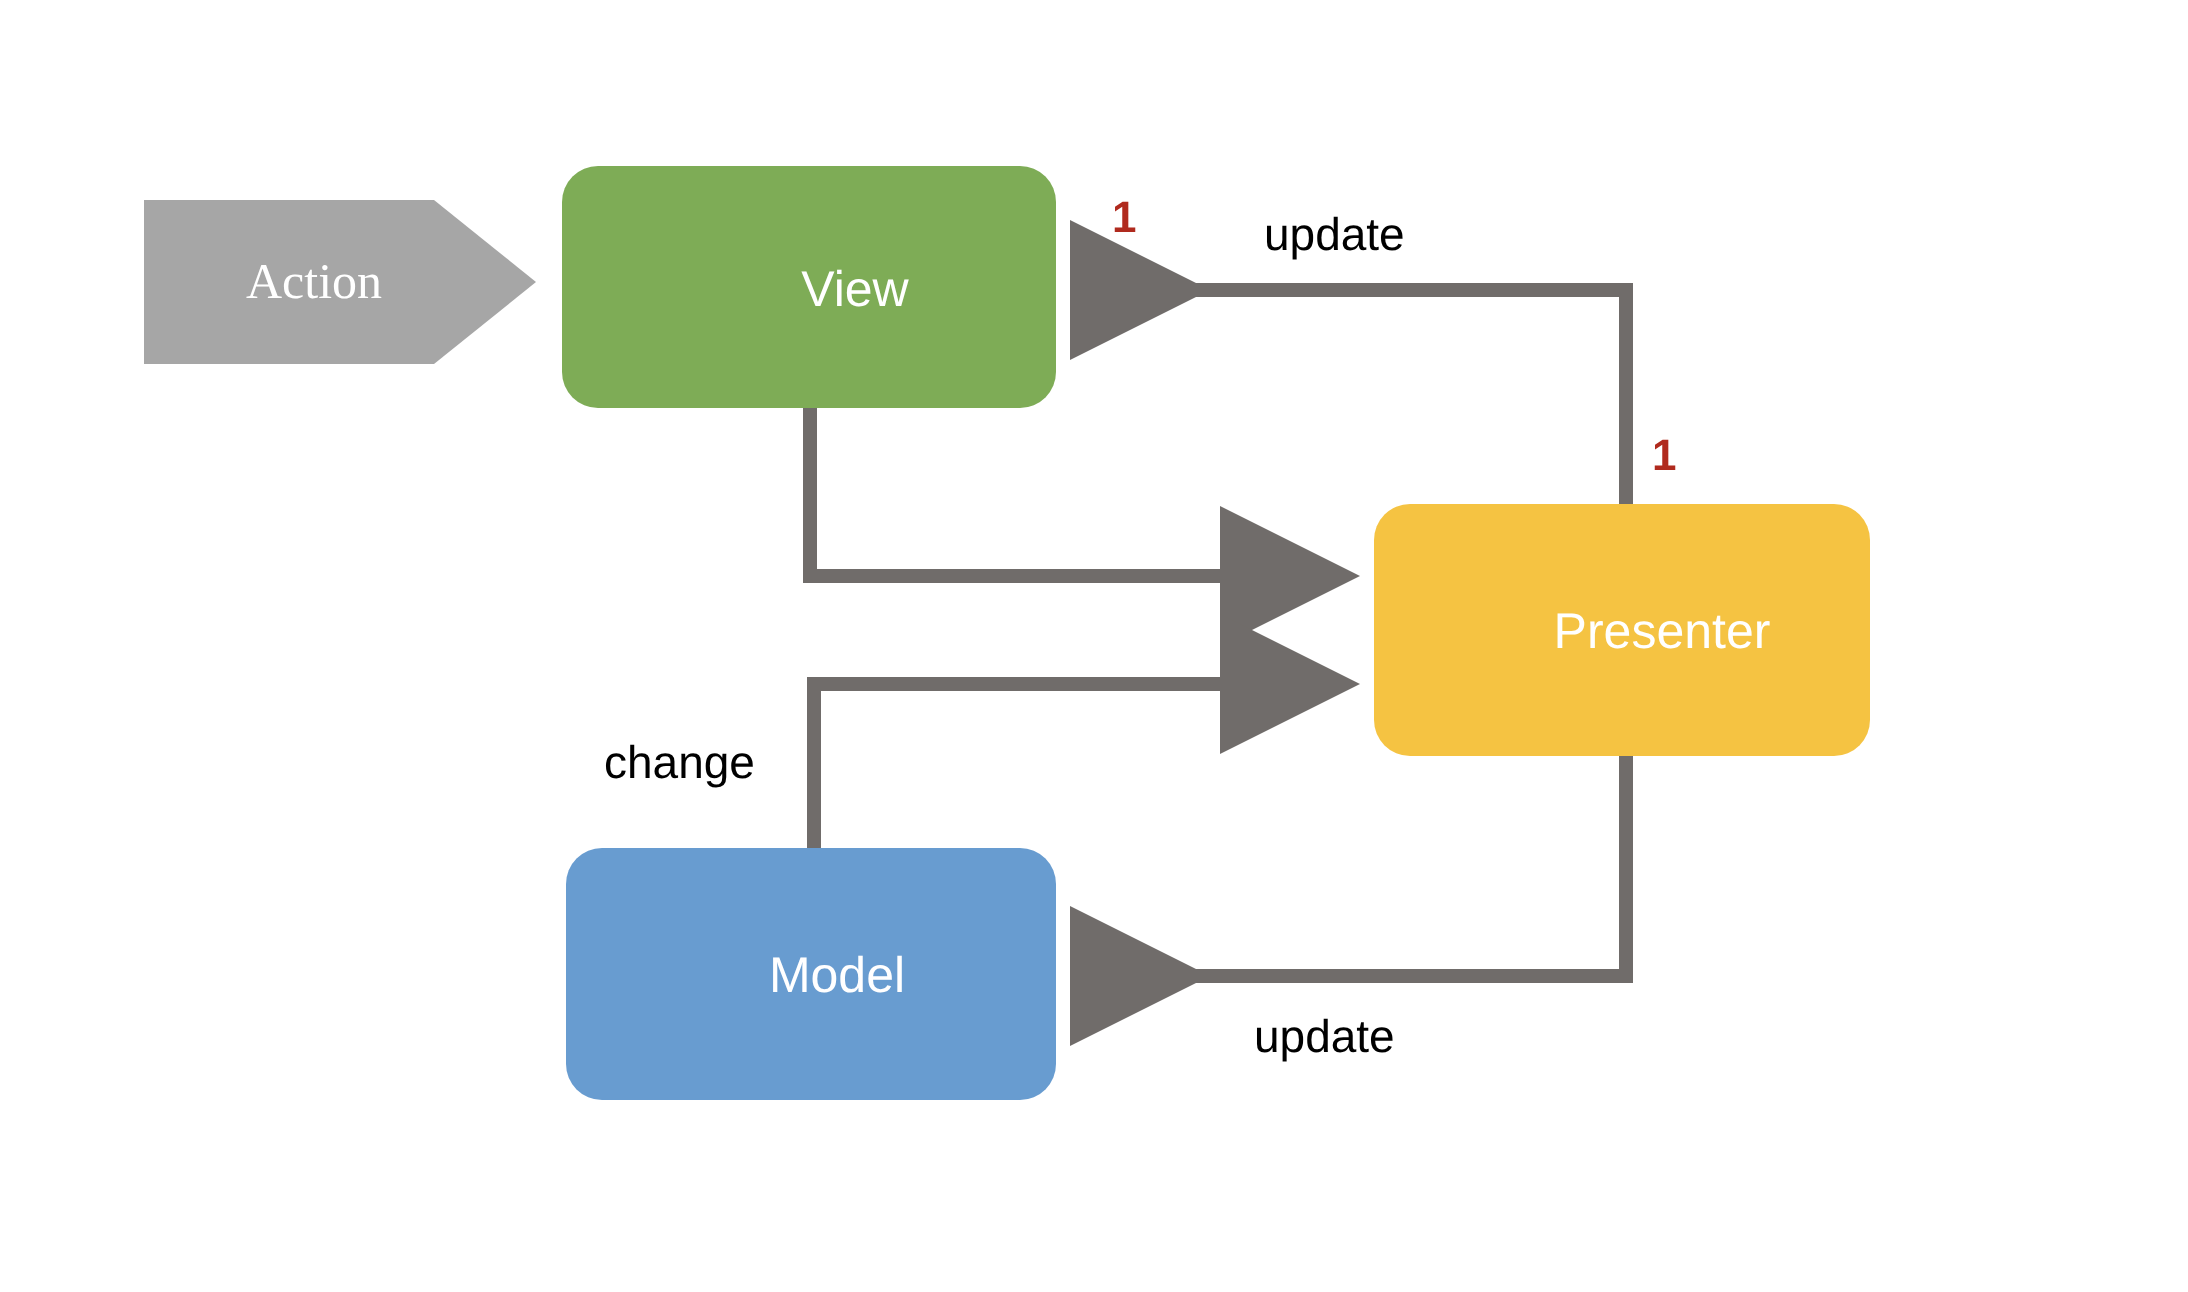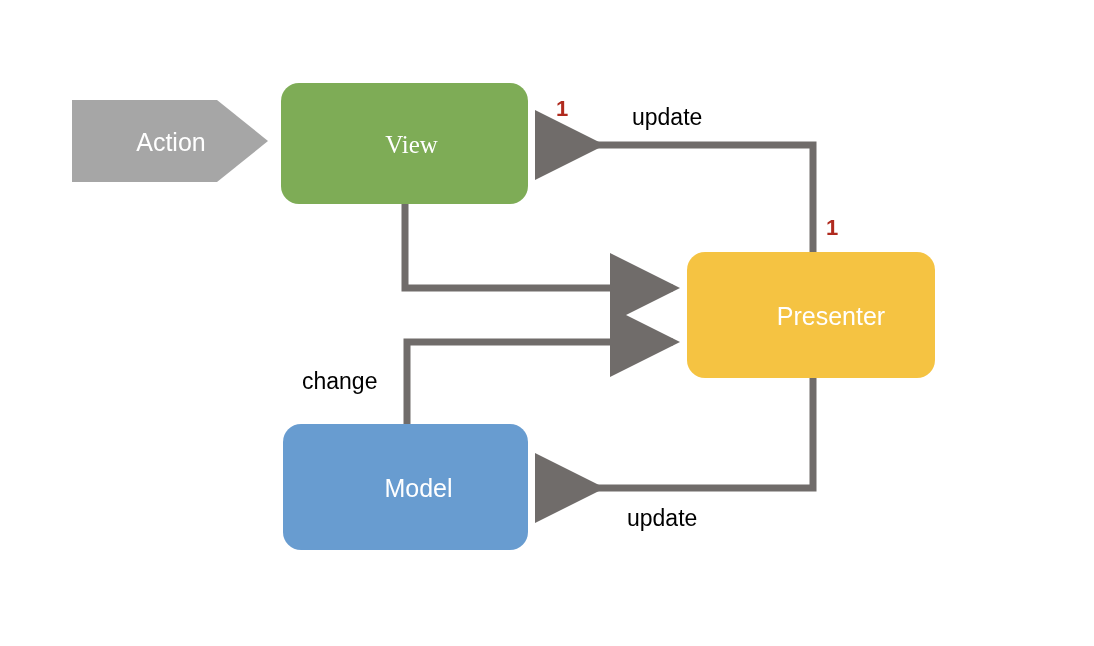--- a/index.html
+++ b/index.html
@@ -45,23 +45,22 @@
     position: absolute;
     font-size: 22px;
     font-weight: bold;
     font-family: "Liberation Sans", sans-serif;
     white-space: nowrap;
   }
   .action-label {
     position: absolute;
     color: #ffffff;
     font-size: 25px;
-    font-family: Liberation Sans, sans-serif;
+    font-family: Liberation Serif, serif;
     white-space: nowrap;
-    margin-left: 14px;
   }
 </style>
 </head>
 <body>
 
 <div id="canvas">
 
   <svg id="diagram-svg" viewBox="0 0 1094 646" xmlns="http://www.w3.org/2000/svg">
 
     <defs>
@@ -102,21 +101,21 @@
     </g>
 
     <g>
       <rect x="283" y="424" width="245" height="126" rx="18" ry="18" fill="#689cd0"></rect>
     </g>
 
   </svg>
 
   <div class="action-label" style="left:72px; top:128px; width:170px; text-align:center;">Action</div>
 
-  <div class="node-label" style="left:277px; top:131px; width:269px;font-family:Liberation Serif, serif;">View</div>
+  <div class="node-label" style="left:293px; top:131px; width:269px;">View</div>
 
   <div class="node-label" style="left:687px; top:302px; width:288px;">Presenter</div>
 
   <div class="node-label" style="left:283px; top:474px; width:271px;">Model</div>
 
 
   <div class="edge-label" style="left:632px; top:104px;">update</div>
 
   <div class="edge-label" style="left:290px; top:368px;margin-left:12px;">change</div>
 

